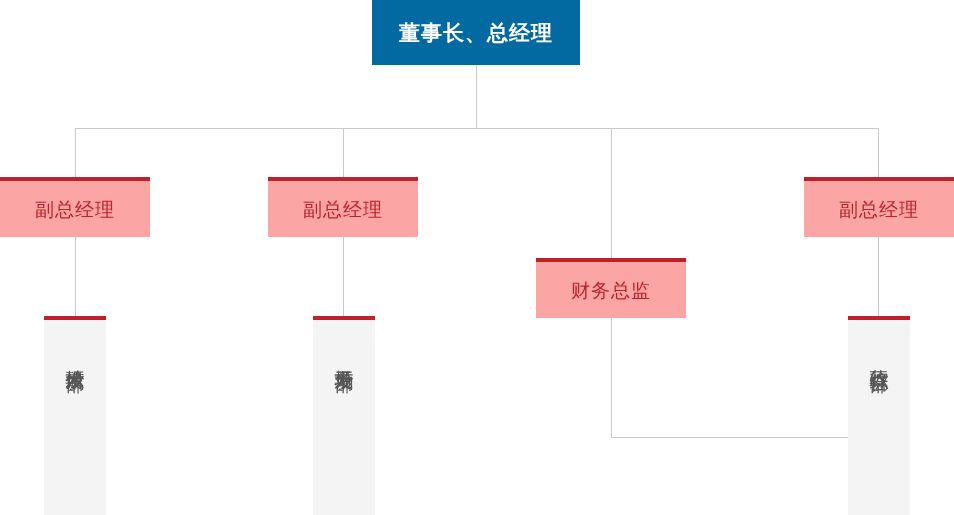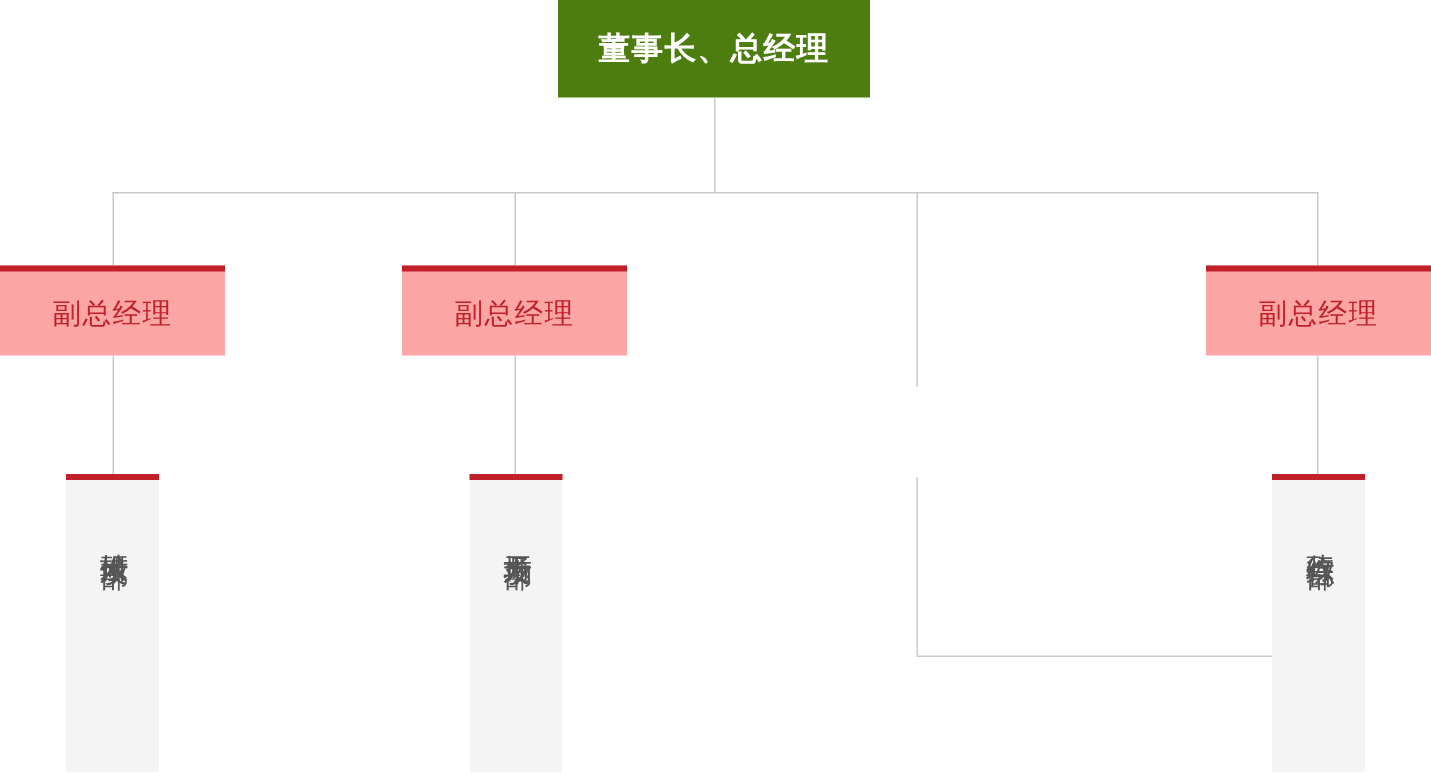--- a/index.html
+++ b/index.html
@@ -30,21 +30,21 @@
     background: #c9c9c9;
   }
 
   
   .node {
     position: absolute;
     box-sizing: border-box;
   }
 
   .node-root {
-    background: #4d7c0f;
+    background: #0369a1;
     display: flex;
     align-items: center;
     justify-content: center;
   }
   .node-root .node-label {
     color: #ffffff;
     font-size: 21px;
     font-weight: bold;
     letter-spacing: 1px;
     line-height: 1;
@@ -99,20 +99,23 @@
   <div class="conn-v" style="left:878px; top:128px; height:49px;"></div>
 
   <div class="node node-mid" style="left:0px; top:177px; width:150px; height:60px;">
     <span class="node-label">副总经理</span>
   </div>
 
   <div class="node node-mid" style="left:268px; top:177px; width:150px; height:60px;">
     <span class="node-label">副总经理</span>
   </div>
 
+  <div class="node node-mid" style="left:536px; top:258px; width:150px; height:60px;">
+    <span class="node-label">财务总监</span>
+  </div>
 
   <div class="node node-mid" style="left:804px; top:177px; width:150px; height:60px;">
     <span class="node-label">副总经理</span>
   </div>
 
   <div class="conn-v" style="left:75px; top:237px; height:79px;"></div>
   <div class="conn-v" style="left:343px; top:237px; height:79px;"></div>
   <div class="conn-v" style="left:878px; top:237px; height:79px;"></div>
 
   <div class="conn-v" style="left:611px; top:318px; height:119px;"></div>

